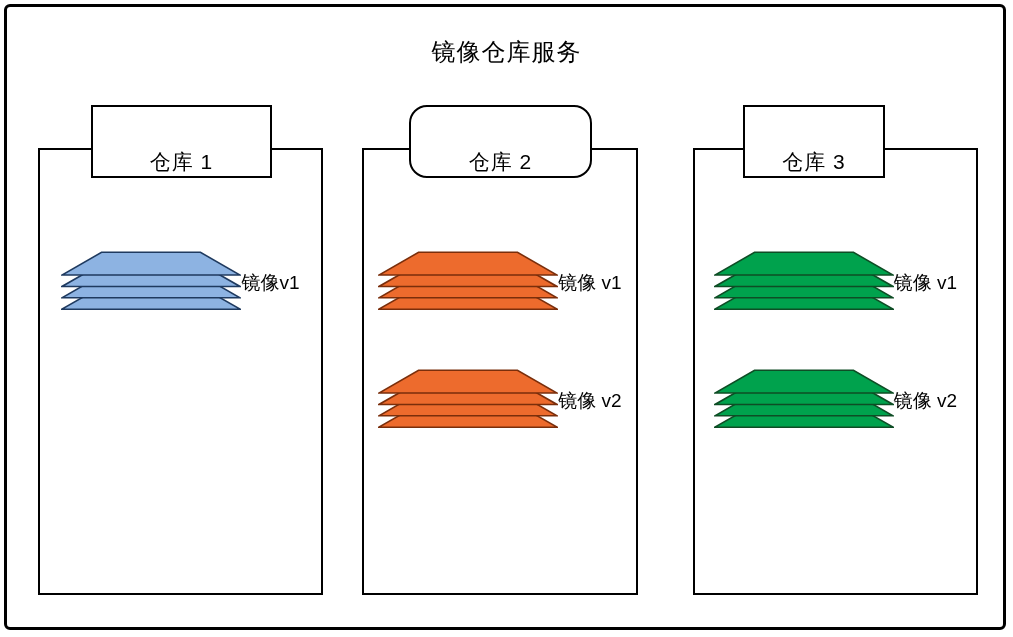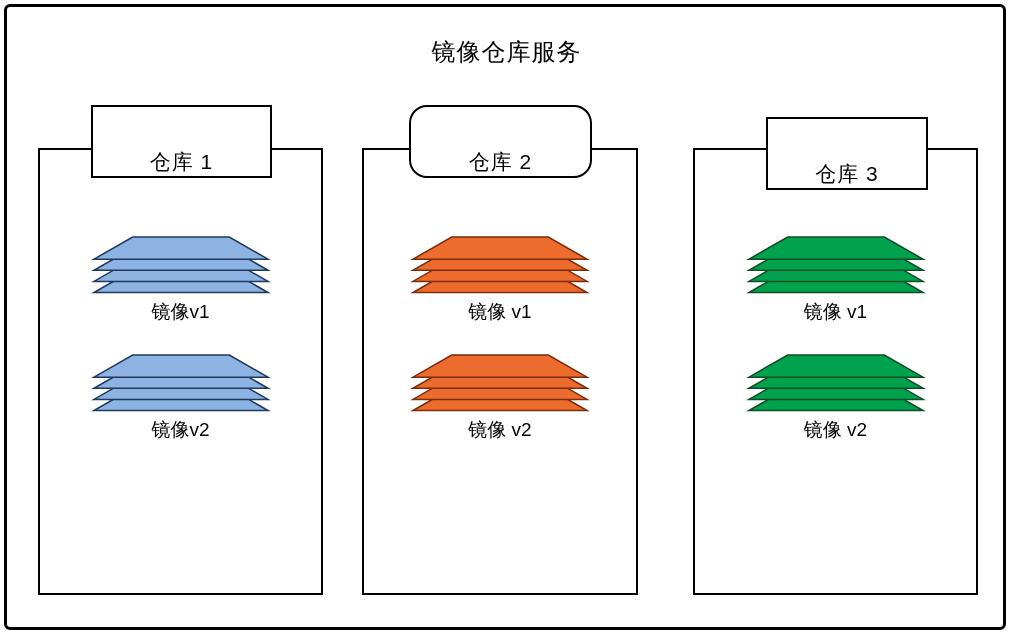--- a/index.html
+++ b/index.html
@@ -55,25 +55,25 @@
     background: #ffffff;
     display: flex;
     align-items: flex-end;
     justify-content: center;
     font-size: 21px;
     letter-spacing: 1px;
     z-index: 2;
   }
   .repo1-header { left: 91px;  width: 181px; }
   .repo2-header { left: 409px; width: 183px; border-radius: 18px; }
-  .repo3-header { left: 766px; width: 162px; margin-top: 12px; }
+  .repo3-header { left: 743px; width: 142px; }
 
   .stack-item {
     display: flex;
-    flex-direction: column;
+    flex-direction: row;
     align-items: center;
     height: 90px;
   }
   .stack-svg { display: block; }
   .stack-svg polygon {
     fill: var(--fill, #cccccc);
     stroke: var(--stroke, #000000);
     stroke-width: 1.6;
     stroke-linejoin: miter;
   }
@@ -96,29 +96,20 @@
 
   <div class="repo-box repo1-box" style="--fill: #8DB3E2; --stroke: #1F3A5F;">
     <div class="stack-item">
       <svg class="stack-svg" width="180" height="60" viewBox="0 0 182 60">
         <polygon points="41,1 141,1 181,24 1,24" transform="translate(0,34.5)"></polygon>
         <polygon points="41,1 141,1 181,24 1,24" transform="translate(0,23)"></polygon>
         <polygon points="41,1 141,1 181,24 1,24" transform="translate(0,11.5)"></polygon>
         <polygon points="41,1 141,1 181,24 1,24"></polygon>
       </svg>
       <div class="stack-label">镜像v1</div>
-    </div>
-    <div class="stack-item">
-      <svg class="stack-svg" width="180" height="60" viewBox="0 0 182 60">
-        <polygon points="41,1 141,1 181,24 1,24" transform="translate(0,34.5)"></polygon>
-        <polygon points="41,1 141,1 181,24 1,24" transform="translate(0,23)"></polygon>
-        <polygon points="41,1 141,1 181,24 1,24" transform="translate(0,11.5)"></polygon>
-        <polygon points="41,1 141,1 181,24 1,24"></polygon>
-      </svg>
-      <div class="stack-label">镜像v2</div>
     </div>
   </div>
   <div class="repo-header repo1-header">
     <span>仓库 1</span>
   </div>
 
   <div class="repo-box repo2-box" style="--fill: #ED6B2D; --stroke: #7A2E0B;">
     <div class="stack-item">
       <svg class="stack-svg" width="180" height="60" viewBox="0 0 182 60">
         <polygon points="41,1 141,1 181,24 1,24" transform="translate(0,34.5)"></polygon>

